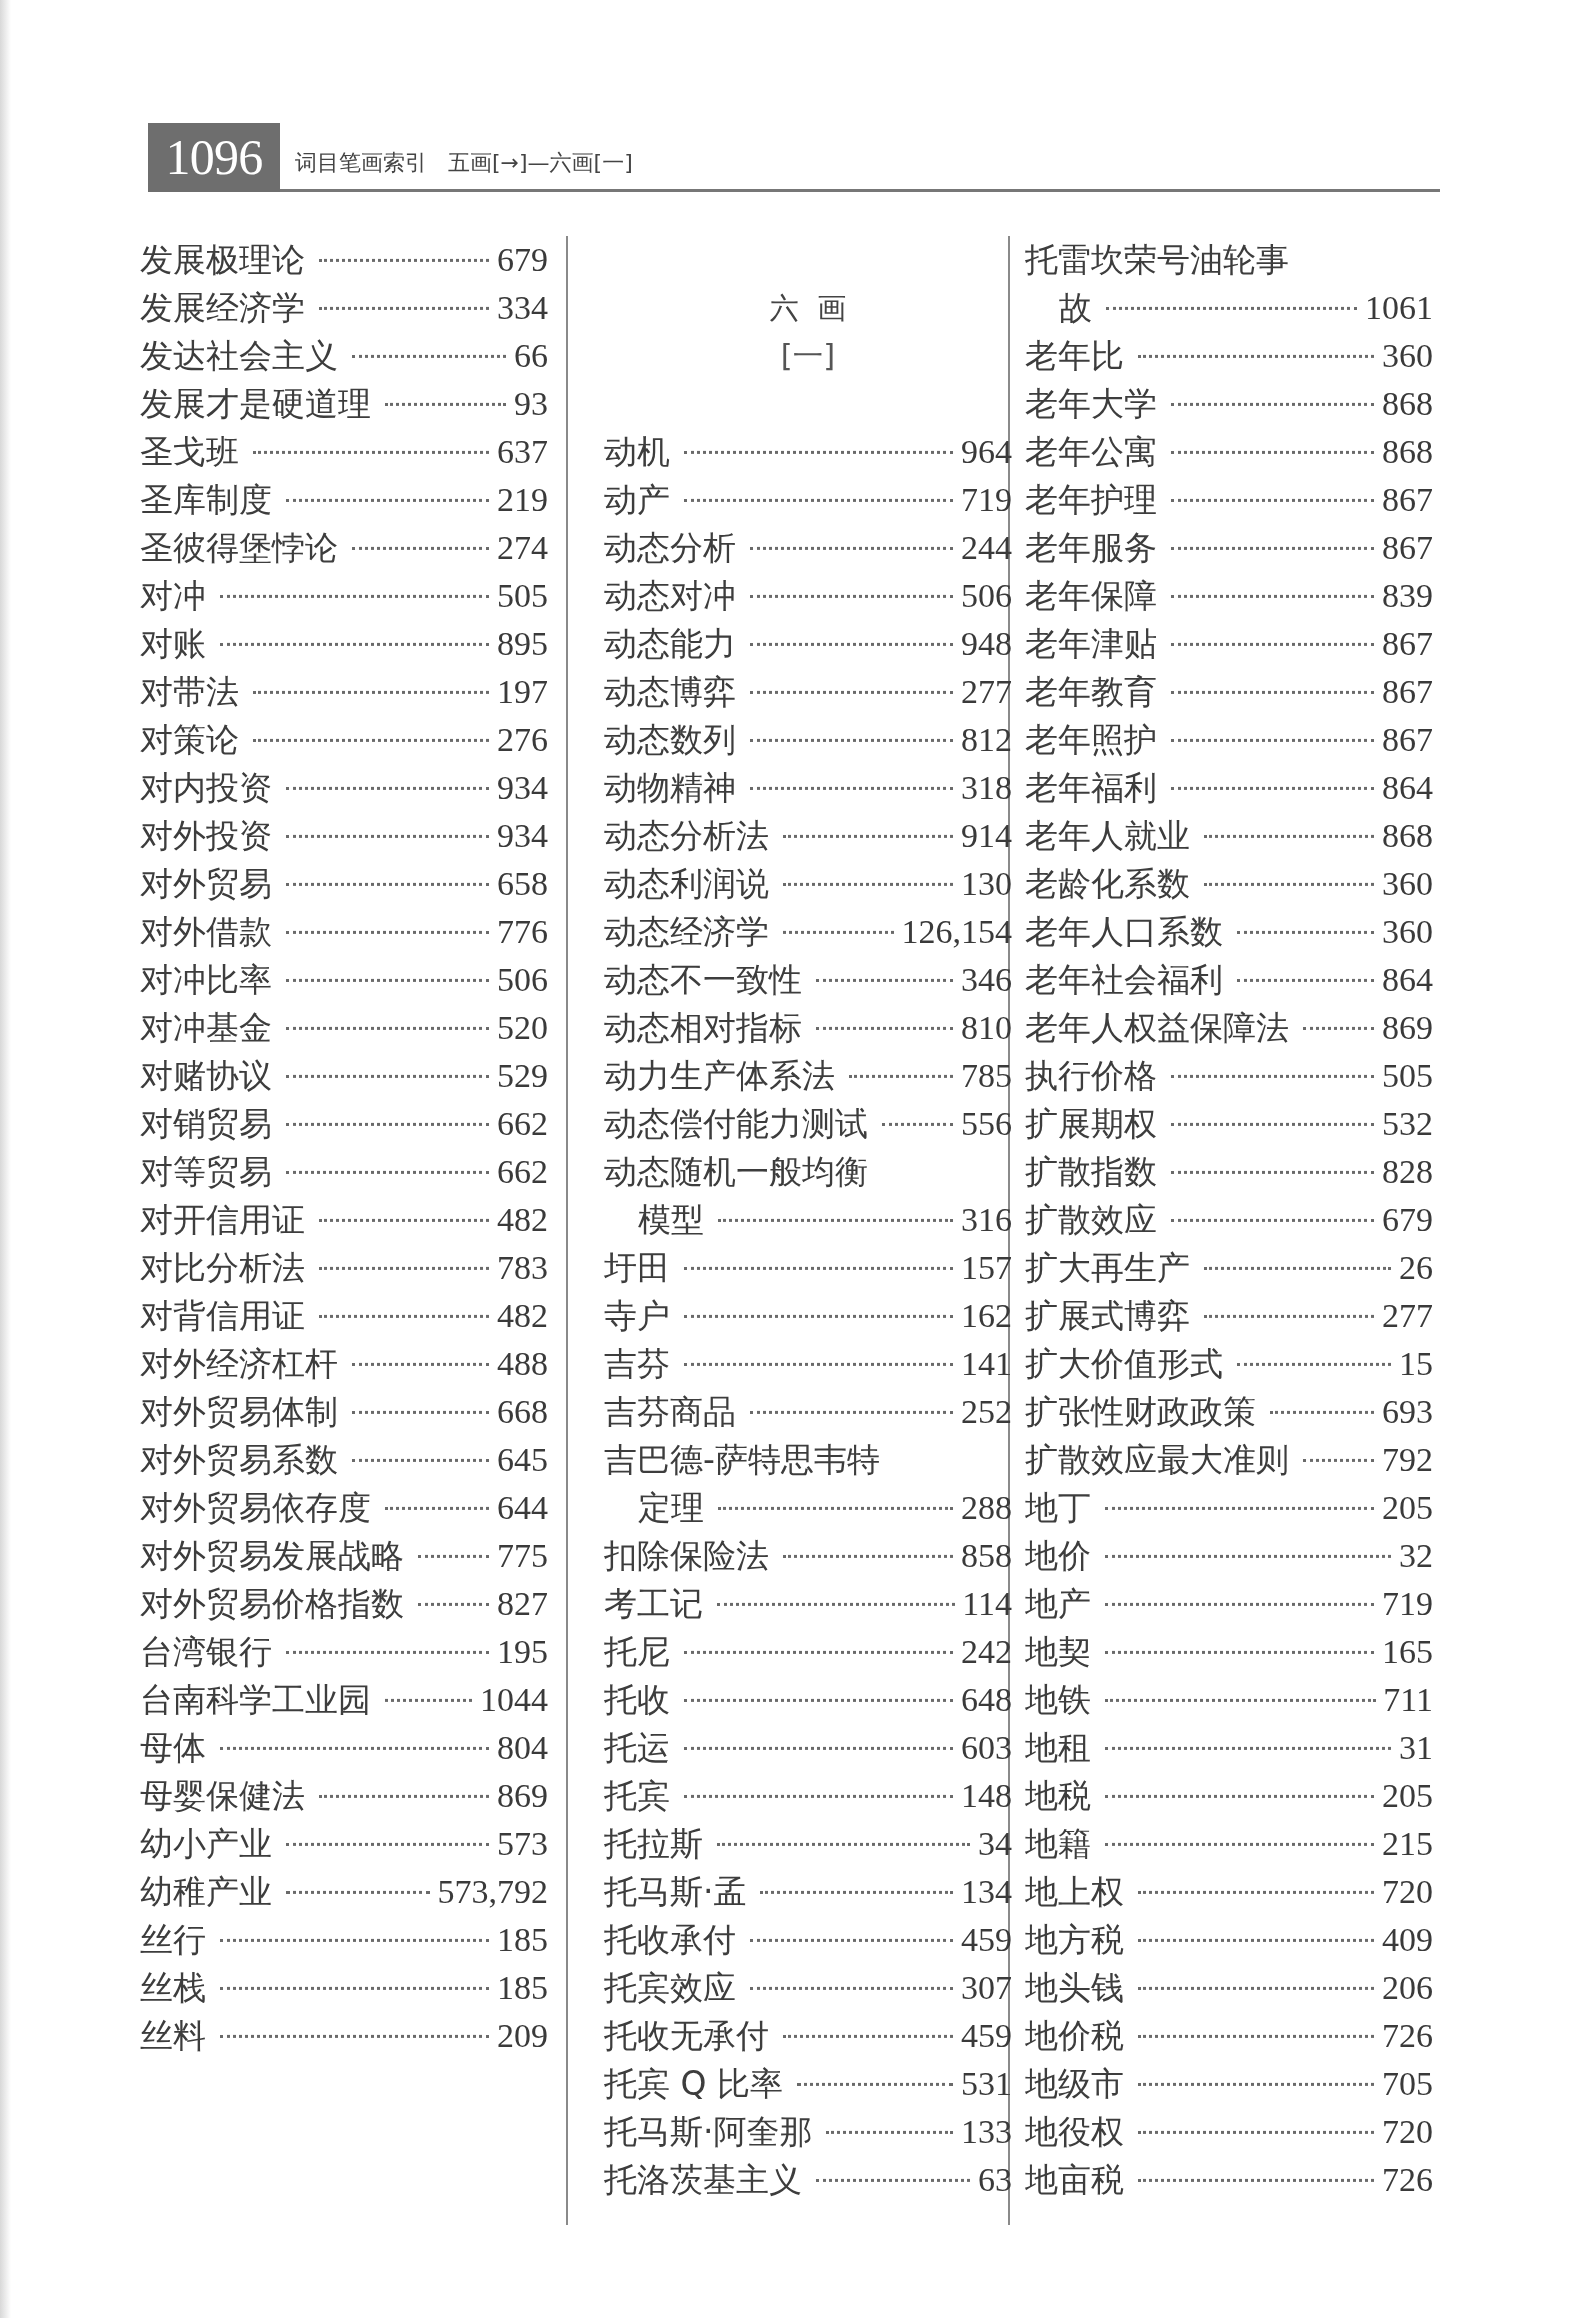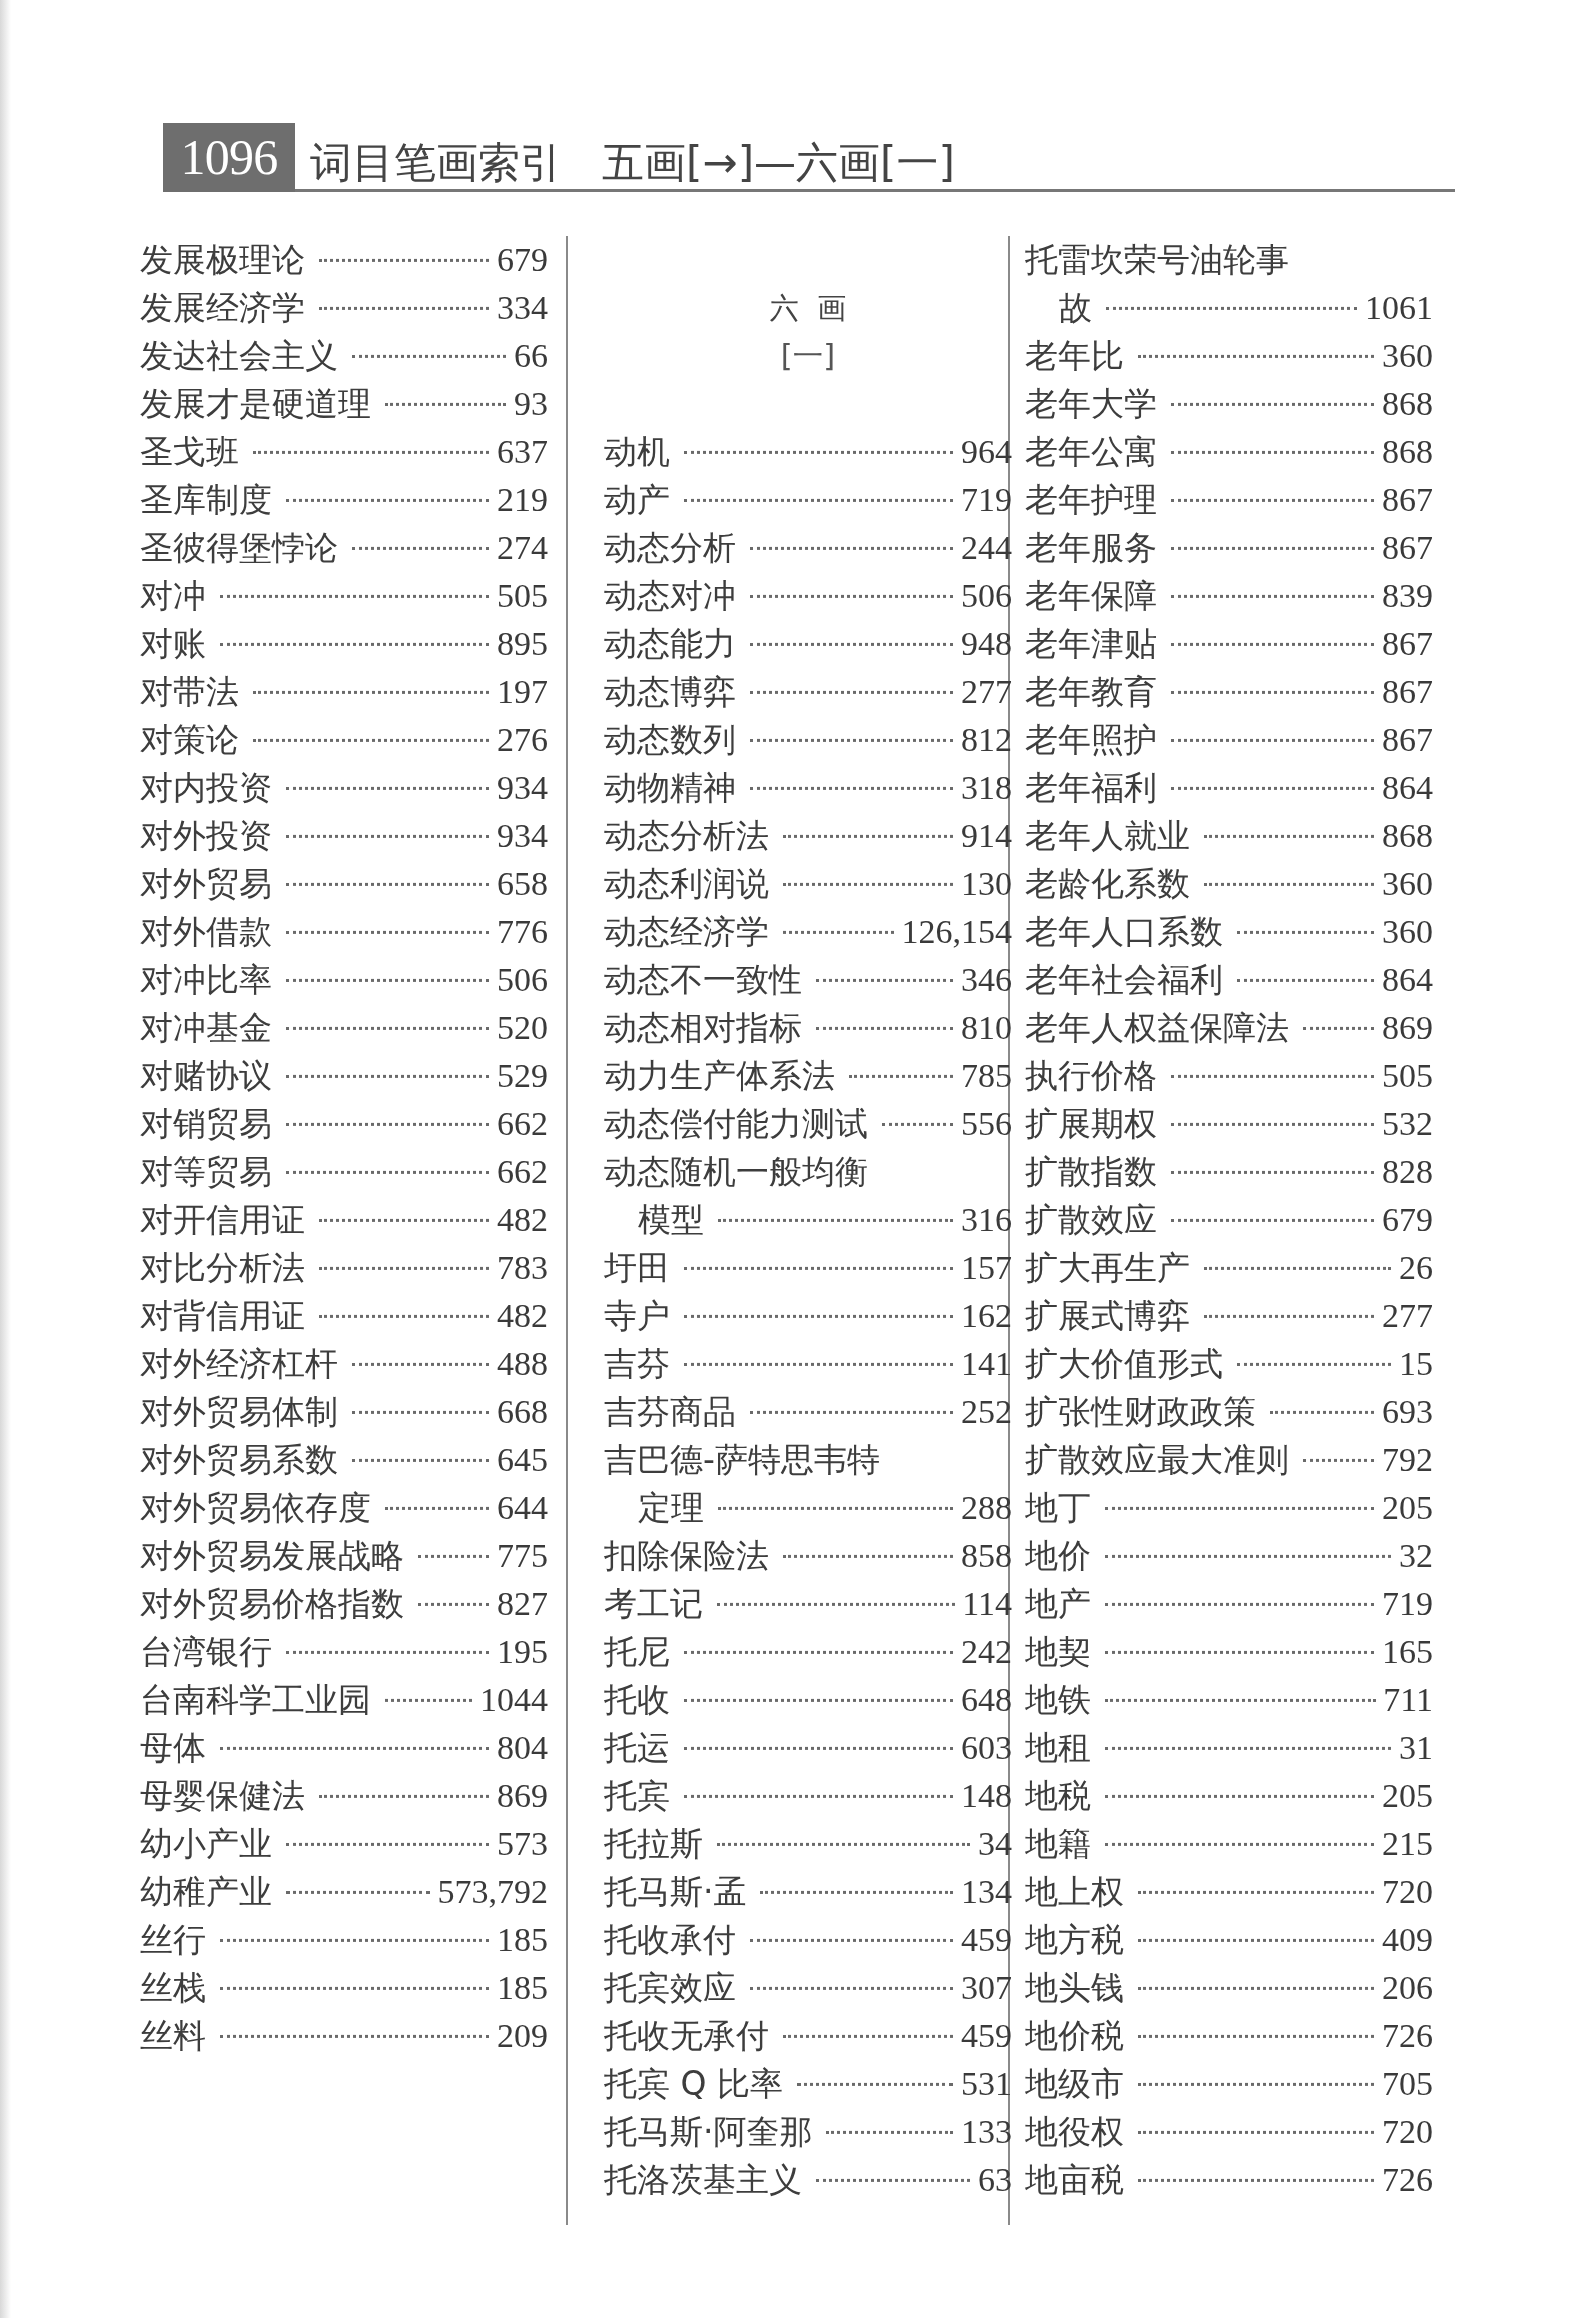--- a/index.html
+++ b/index.html
@@ -17,42 +17,42 @@
     }
     .page-edge {
       position: absolute;
       left: 0; top: 0;
       width: 10.7px; height: 2319px;
       background: linear-gradient(to right, #d8d8d8, #ffffff);
     }
     
     .header {
       position: absolute;
-      left: 163px;
+      left: 148px;
       top: 123px;
       width: 1292px;
       height: 69px;
     }
     .page-number {
       position: absolute;
       left: 0; top: 0;
       width: 132px; height: 69px;
       background: #6e6e6e;
       color: #ffffff;
       font-family: "Liberation Serif", "DejaVu Serif", serif;
       font-size: 50px;
       line-height: 69px;
       text-align: center;
       letter-spacing: -0.8px;
     }
     .header-title {
       position: absolute;
       left: 147px;
       top: 17px;
-      font-size: 42px;
+      font-size: 22px;
       line-height: 46px;
       color: #444;
       white-space: pre;
       font-family: "DejaVu Sans", "Liberation Sans", sans-serif;
     }
     .header-rule {
       position: absolute;
       left: 132px;
       top: 66px;
       width: 1160px;

